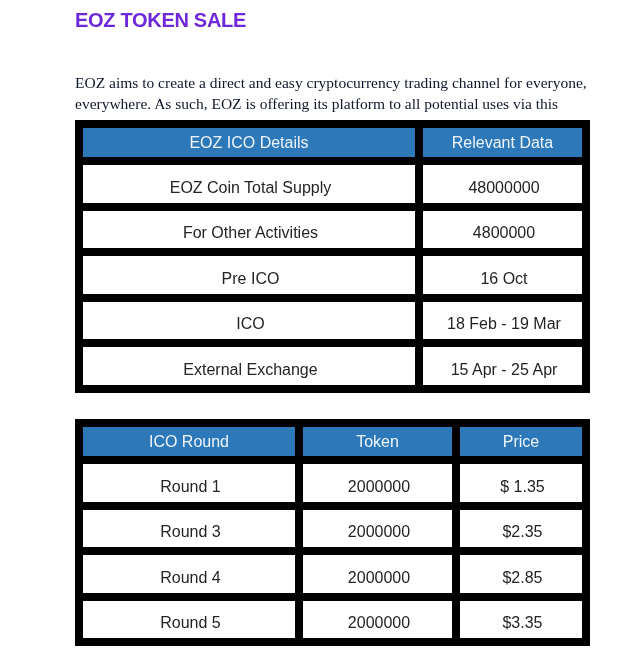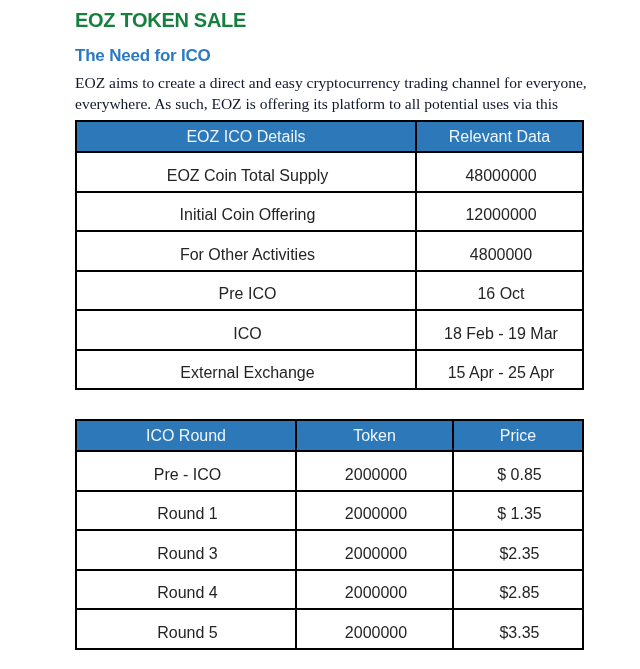--- a/index.html
+++ b/index.html
@@ -13,21 +13,21 @@
   }
   .page-title {
     position: absolute;
     left: 75px;
     top: 8px;
     margin: 0;
     font-size: 20px;
     line-height: 24px;
     font-weight: bold;
     letter-spacing: -0.3px;
-    color: #15803d;
+    color: #6d28d9;
     font-family: "Liberation Sans", sans-serif;
   }
   .section-heading {
     position: absolute;
     left: 75px;
     top: 45px;
     margin: 0;
     font-size: 17px;
     line-height: 21px;
     font-weight: bold;
@@ -48,21 +48,21 @@
   table.data-table {
     position: absolute;
     left: 75px;
     border-collapse: collapse;
     table-layout: fixed;
     font-family: "Liberation Sans", sans-serif;
   }
   #ico-details-table { top: 120px; width: 507px; }
   #ico-rounds-table  { top: 419px; width: 507px; }
   table.data-table th, table.data-table td {
-    border: 2px solid #000000;
+    border: 8px solid #000000;
     overflow: hidden;
     white-space: nowrap;
   }
   table.data-table th {
     height: 29px;
     background: #2d78b9;
     color: #eef5fc;
     font-weight: normal;
     font-size: 16px;
     text-align: center;
@@ -77,21 +77,20 @@
     background: #ffffff;
   }
 </style>
 </head>
 <body>
 
 <div class="page">
 
   <h1 class="page-title">EOZ TOKEN SALE</h1>
 
-  <h2 class="section-heading">The Need for ICO</h2>
 
   <div class="intro">
     <div>EOZ aims to create a direct and easy cryptocurrency trading channel for everyone,</div>
     <div>everywhere. As such, EOZ is offering its platform to all potential uses via this ICO.</div>
   </div>
 
   <table class="data-table" id="ico-details-table">
     <colgroup>
         <col style="width:340px">
         <col style="width:167px">
@@ -99,24 +98,20 @@
     <thead>
       <tr>
         <th>EOZ ICO Details</th>
         <th>Relevant Data</th>
       </tr>
     </thead>
     <tbody>
       <tr>
         <td>EOZ Coin Total Supply</td>
         <td>48000000</td>
-      </tr>
-      <tr>
-        <td>Initial Coin Offering</td>
-        <td>12000000</td>
       </tr>
       <tr>
         <td>For Other Activities</td>
         <td>4800000</td>
       </tr>
       <tr>
         <td>Pre ICO</td>
         <td>16 Oct</td>
       </tr>
       <tr>
@@ -138,25 +133,20 @@
       </colgroup>
     <thead>
       <tr>
         <th>ICO Round</th>
         <th>Token</th>
         <th>Price</th>
       </tr>
     </thead>
     <tbody>
       <tr>
-        <td>Pre - ICO</td>
-        <td>2000000</td>
-        <td>$ 0.85</td>
-      </tr>
-      <tr>
         <td>Round 1</td>
         <td>2000000</td>
         <td>$ 1.35</td>
       </tr>
       <tr>
         <td>Round 3</td>
         <td>2000000</td>
         <td>$2.35</td>
       </tr>
       <tr>

